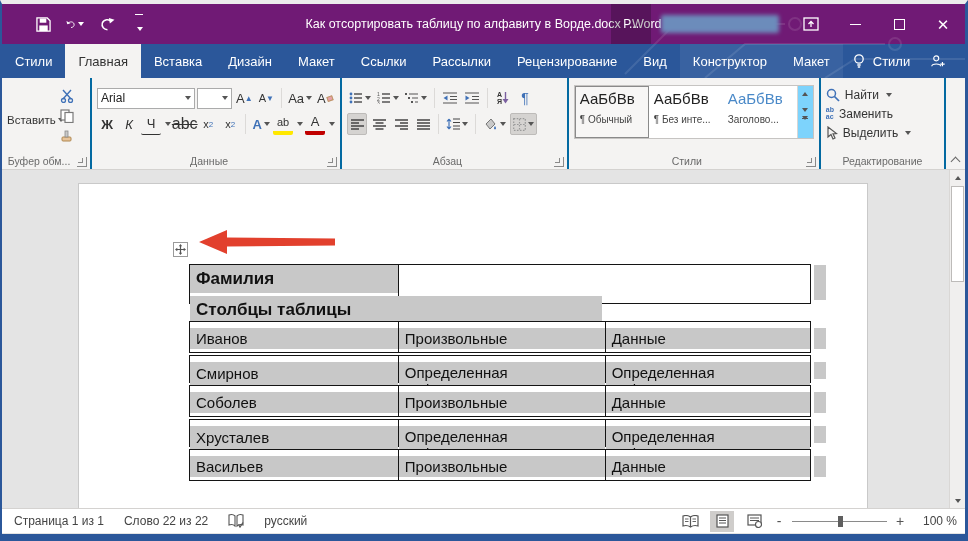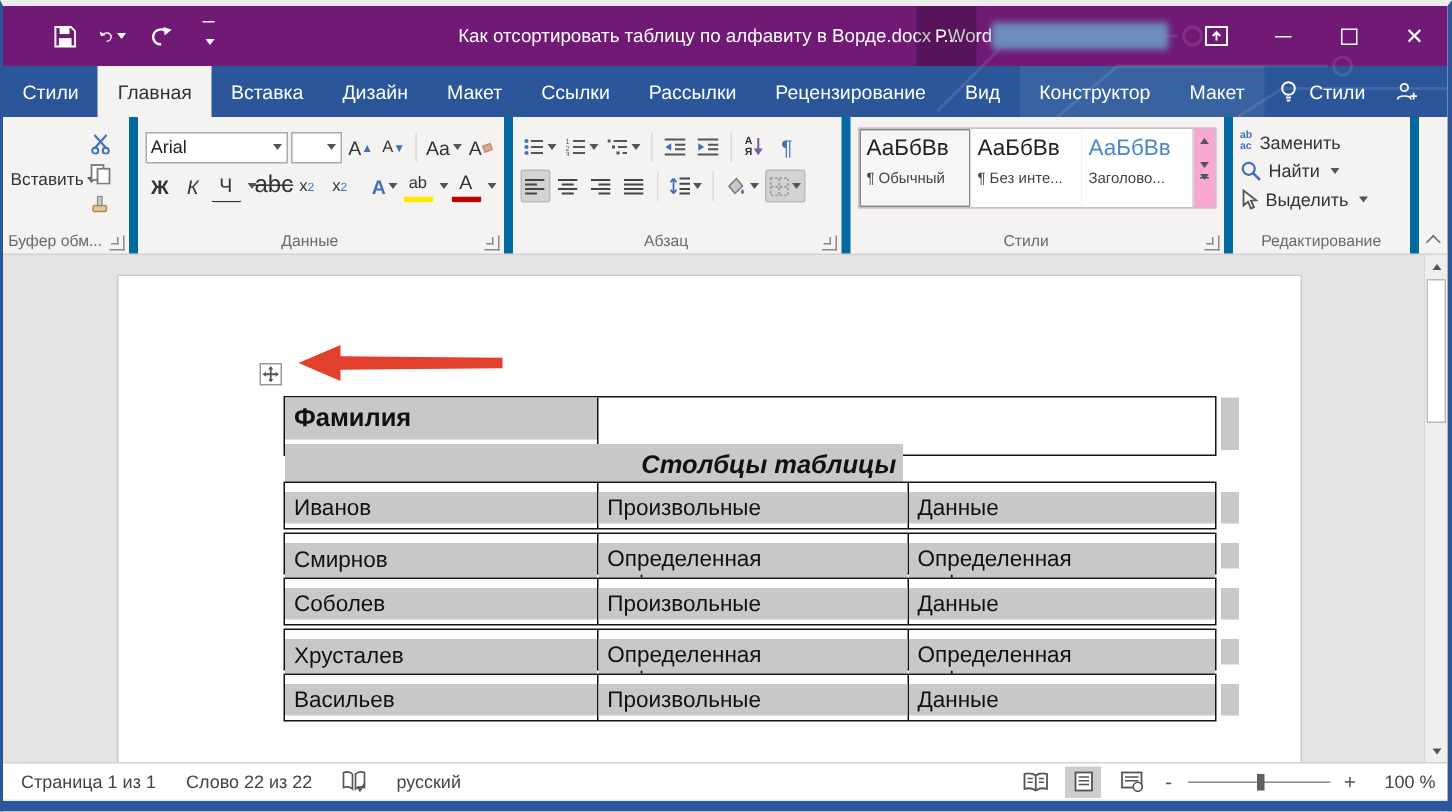--- a/index.html
+++ b/index.html
@@ -28,21 +28,21 @@
   
   .tabs-bar { height:34px; background:#2b579a; display:flex; align-items:stretch; color:#fff; font-size:13px; }
   .tab { padding:0 13px; display:flex; align-items:center; white-space:nowrap; }
   .tab.active { background:#f4f3f2; color:#333; }
   .ctx-wrap { display:flex; background:rgba(255,255,255,.07); }
   .tabs-right { margin-left:auto; display:flex; align-items:center; gap:4px; padding-right:10px; }
   .tellme { display:flex; align-items:center; gap:6px; padding:0 8px; }
   .icon16 { width:16px; height:16px; display:inline-block; }
   
   .ribbon { height:92px; background:#f4f3f2; display:flex; position:relative; border-bottom:1px solid #d4d2d0; }
-  .rgroup { position:relative; border-right:6px solid #0369a1; padding:7px 5px 17px 5px; }
+  .rgroup { position:relative; border-right:2px solid #0369a1; padding:7px 5px 17px 5px; }
   .rgroup-label { position:absolute; bottom:2px; left:0; right:14px; text-align:center; font-size:10.5px; color:#6a6a6a; white-space:nowrap; }
   .rgroup-label.full { right:0; }
   .launcher { position:absolute; right:3px; bottom:2px; width:10px; height:10px; border-right:1.5px solid #8a8a8a; border-bottom:1.5px solid #8a8a8a; }
   .launcher::after { content:''; position:absolute; right:3px; bottom:3px; width:4px; height:4px; border-right:1.5px solid #8a8a8a; border-bottom:1.5px solid #8a8a8a; }
   .rrow { display:flex; align-items:center; height:26px; gap:2px; }
   .rbtn { min-width:20px; height:22px; display:flex; align-items:center; justify-content:center; font-size:13px; color:#333; padding:0 2px; border-radius:2px; }
   .rbtn.sel { background:#d5d3d1; border:1px solid #bdbbb9; }
   .dd { width:0; height:0; border-left:3px solid transparent; border-right:3px solid transparent; border-top:4px solid #555; display:inline-block; margin-left:2px; }
   .vsep { width:1px; height:20px; background:#dcdad8; margin:0 3px; }
   
@@ -59,21 +59,21 @@
   .strike { text-decoration:line-through; }
   .fx-blue { color:#3f71b7; font-weight:bold; }
   .hl-bar { border-bottom:4px solid #ffe800; line-height:12px; }
   .fc-bar { border-bottom:4px solid #c00000; line-height:12px; }
   .eraser { display:inline-block; width:7px; height:5px; background:#e8a0a8; border:1px solid #b96; margin-left:1px; transform:rotate(-20deg); }
   
   .psvg { display:block; }
   .sorticon { display:flex; flex-direction:column; font-size:7px; line-height:7px; font-weight:bold; color:#333; }
   .pilcrow { font-size:14px; color:#3f71b7; }
   
-  .styles-box { display:flex; background:#f9a8d4; border:1px solid #c6c4c2; }
+  .styles-box { display:flex; background:#7dd3fc; border:1px solid #c6c4c2; }
   .style-card { width:74px; height:52px; padding:4px 5px 2px 5px; background:#fff; }
   .style-card.sel { outline:1.5px solid #8a8a8a; outline-offset:-1px; background:#f7f6f5; }
   .style-prev { font-size:15px; color:#222; }
   .style-prev.head { color:#4a89c8; }
   .style-name { font-size:10px; color:#444; margin-top:7px; white-space:nowrap; }
   .style-scroll { width:15px; display:flex; flex-direction:column; border-left:1px solid #d8d6d4; }
   .style-scroll div { flex:1; display:flex; align-items:center; justify-content:center; }
   .tri-up { width:0;height:0;border-left:3.5px solid transparent;border-right:3.5px solid transparent;border-bottom:4px solid #555; }
   .tri-dn { width:0;height:0;border-left:3.5px solid transparent;border-right:3.5px solid transparent;border-top:4px solid #555; }
   .tri-more { border-top:1.5px solid #555; padding-top:1px; }
@@ -102,21 +102,21 @@
   .tcell { display:flex; flex-direction:column; padding:6px 0 3px 0; }
   .tcell.c1 { width:209px; border-right:1.5px solid #141414; }
   .tcell.c2 { width:207px; border-right:1.5px solid #141414; }
   .tcell.c3 { width:204.5px; }
   .tcell.cm { width:411.5px; }
   .trow.head .tcell { padding:0 0 3px 0; }
   .band { background:#c8c8c8; flex:1; font-size:15px; color:#111; padding:2px 4px 2px 6px; line-height:17px; }
   .band.short { flex:0 0 auto; height:23px; line-height:19px; }
   .band .wrap { display:inline-block; max-width:150px; }
   .trow.head .band { font-weight:bold; font-size:17px; line-height:24px; }
-  .band.center { text-align:right;font-style:italic; }
+  .band.center { text-align:left; }
   
   .status { height:25px; background:#fff; border-top:1px solid #d4d2d0; display:flex; align-items:center; font-size:12px; color:#444; padding:0 8px 0 12px; }
   .status .left { display:flex; align-items:center; gap:20px; }
   .status .right { margin-left:auto; display:flex; align-items:center; gap:8px; }
   .viewbtn { width:24px; height:21px; display:flex; align-items:center; justify-content:center; }
   .viewbtn.sel { background:#cfcdcb; }
   .slider { display:flex; align-items:center; gap:8px; }
   .slide-sign { font-size:14px; color:#555; width:10px; text-align:center; }
   .track { width:95px; height:1px; background:#8a8a8a; position:relative; }
   .thumb { position:absolute; left:46px; top:-5px; width:5px; height:11px; background:#5f5f5f; }
@@ -473,33 +473,33 @@
               <span class="tri-more"><span class="tri-dn"></span></span>
             </div>
         </div>
       </div>
       <div class="rgroup-label">Стили</div>
       <div class="launcher"></div>
     </div>
 
     <div class="rgroup g-edit">
       <div class="edit-row">
+        <svg width="14" height="14" viewBox="0 0 14 14">
+            <circle cx="5.5" cy="5.5" r="4" fill="none" stroke="#3f71b7" stroke-width="1.5"></circle>
+            <path d="M8.5 8.5 L13 13" stroke="#3f71b7" stroke-width="1.7"></path>
+          </svg>
+        <span>Найти</span>
+          <span class="dd"></span>
+      </div>
+      <div class="edit-row">
         <span style="display:flex;flex-direction:column;font-size:7px;line-height:6.5px;color:#3f71b7;font-weight:bold;">
           <span>ab</span>
             <span>ac</span>
         </span>
         <span>Заменить</span>
-      </div>
-      <div class="edit-row">
-        <svg width="14" height="14" viewBox="0 0 14 14">
-            <circle cx="5.5" cy="5.5" r="4" fill="none" stroke="#3f71b7" stroke-width="1.5"></circle>
-            <path d="M8.5 8.5 L13 13" stroke="#3f71b7" stroke-width="1.7"></path>
-          </svg>
-        <span>Найти</span>
-          <span class="dd"></span>
       </div>
       <div class="edit-row">
         <svg width="12" height="14" viewBox="0 0 12 14">
             <path d="M2 1 L2 11 L5 8.5 L7 13 L9 12 L7 7.8 L10.5 7.5 Z" fill="none" stroke="#555" stroke-width="1.2"></path>
           </svg>
         <span>Выделить</span>
           <span class="dd"></span>
       </div>
       <div class="rgroup-label full">Редактирование</div>
     </div>

